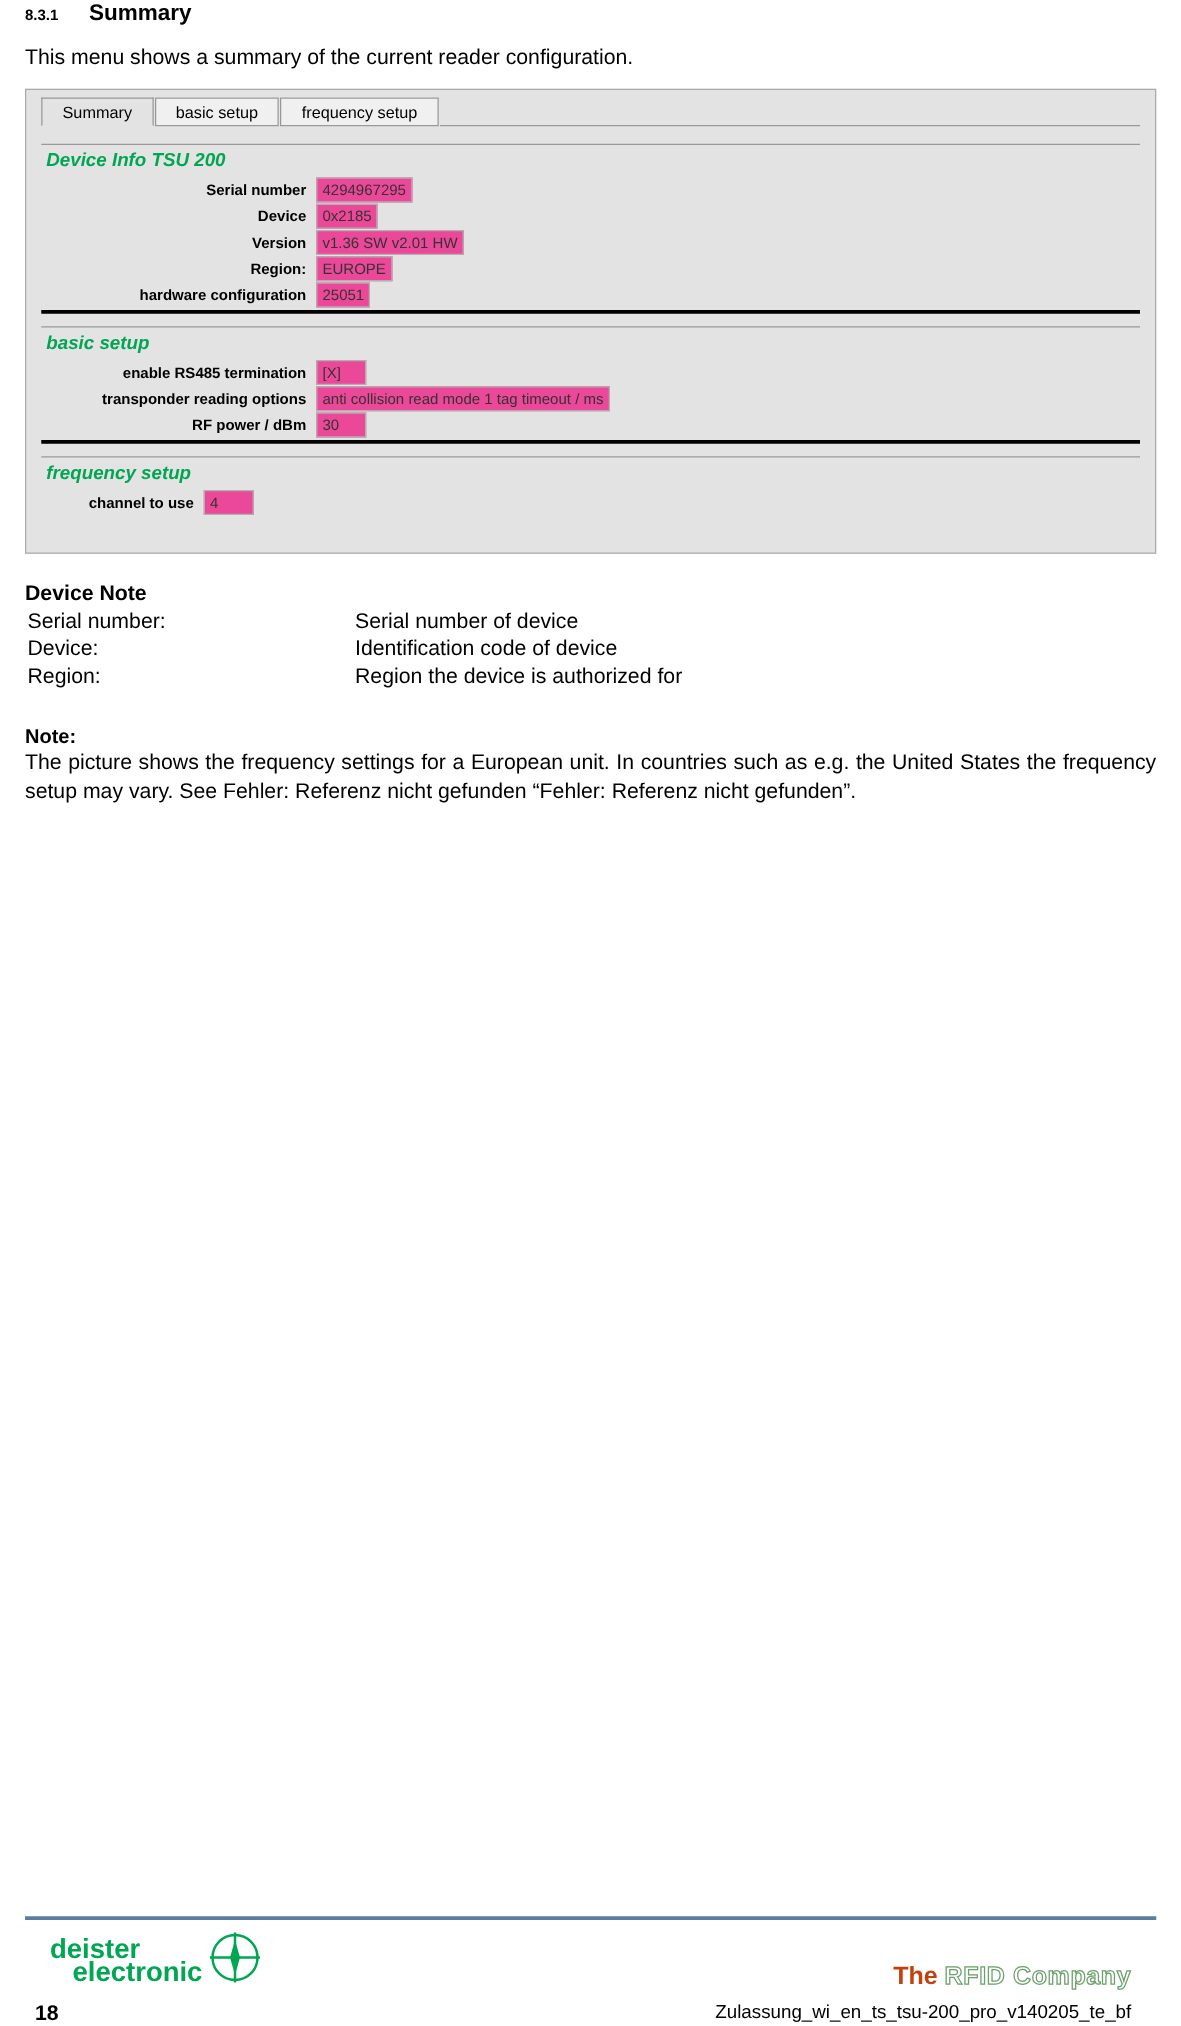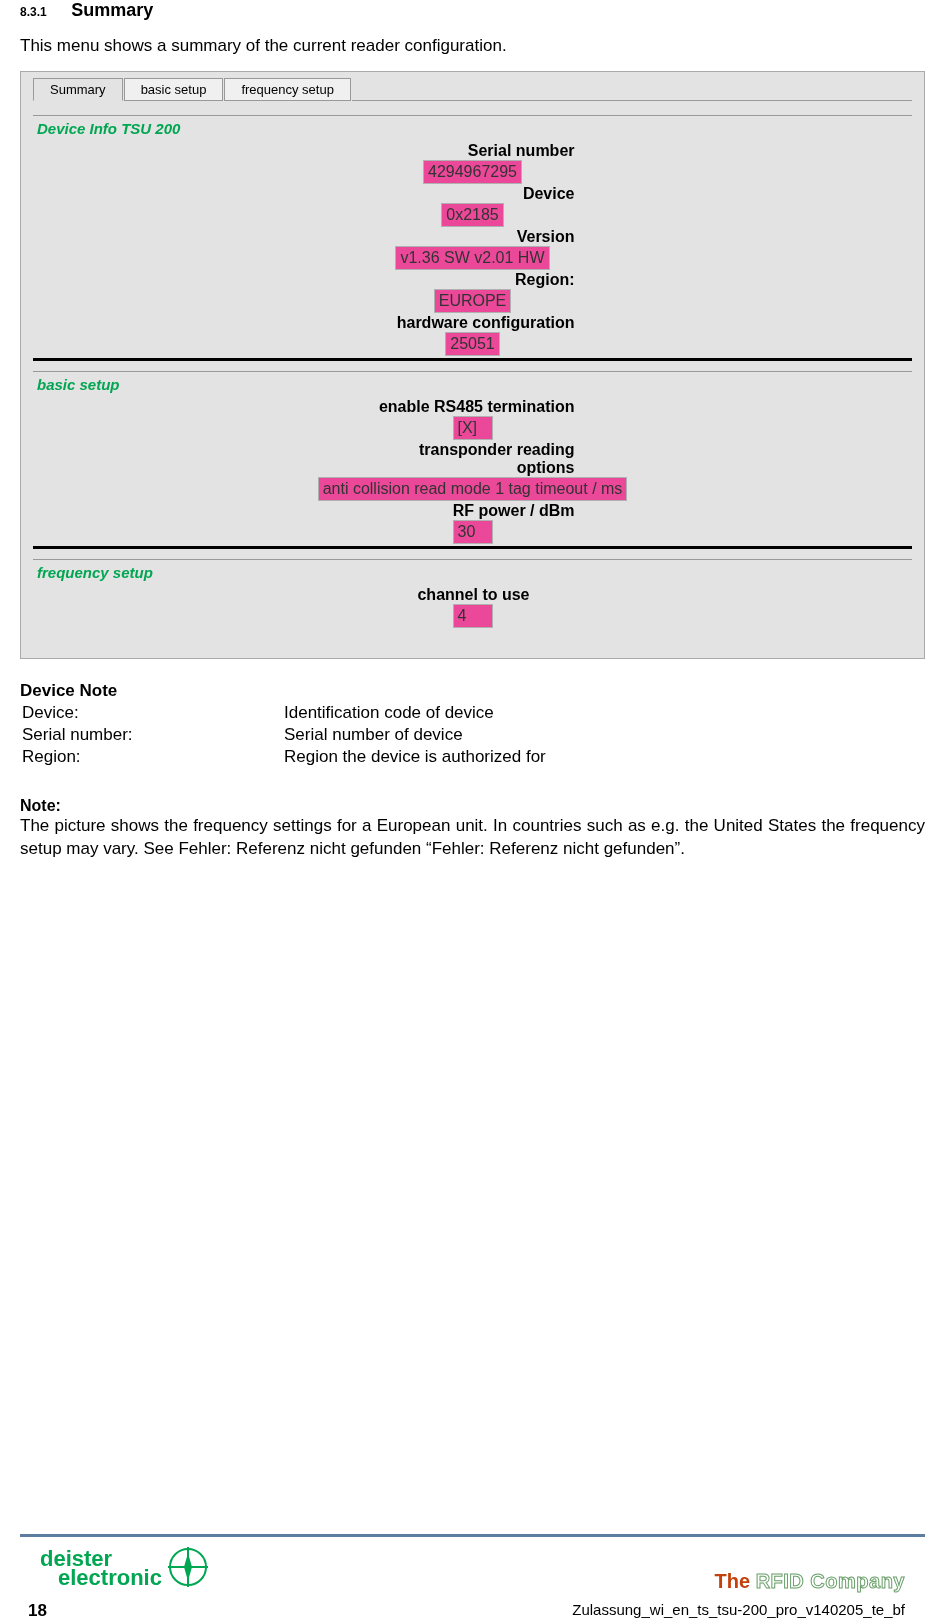--- a/index.html
+++ b/index.html
@@ -80,22 +80,21 @@
     .hr-thick {
       border: none;
       border-top: 3px solid #000;
       margin-top: 2px;
     }
     .info-row {
       display: flex;
       align-items: center;
       margin: 1px 0;
       font-family: Verdana, sans-serif;
-      font-size: 16px;
-      flex-direction: column;
+      font-size: 12px;
     }
     .info-label {
       width: 220px;
       text-align: right;
       font-weight: bold;
       padding-right: 8px;
     }
     .info-val {
       background: #ec4899;
       border: 1px solid #b0b0b0;
@@ -266,26 +265,26 @@
         <div class="info-label">channel to use</div>
         <div class="info-val">4</div>
       </div>
     </div>
   </div>
 
   <div class="doc-heading">Device Note</div>
   <table class="def-table">
     <tbody>
         <tr>
+      <td>Serial number:</td>
+      <td>Serial number of device</td>
+    </tr>
+    <tr>
       <td>Device:</td>
       <td>Identification code of device</td>
-    </tr>
-    <tr>
-      <td>Serial number:</td>
-      <td>Serial number of device</td>
     </tr>
     <tr>
       <td>Region:</td>
       <td>Region the device is authorized for</td>
     </tr>
   </tbody>
     </table>
 
   <div class="note-heading">Note:</div>
   <p class="note-text">The picture shows the frequency settings for a European unit. In countries such as e.g. the United States the frequency setup may vary. See Fehler: Referenz nicht gefunden “Fehler: Referenz nicht gefunden”.</p>

